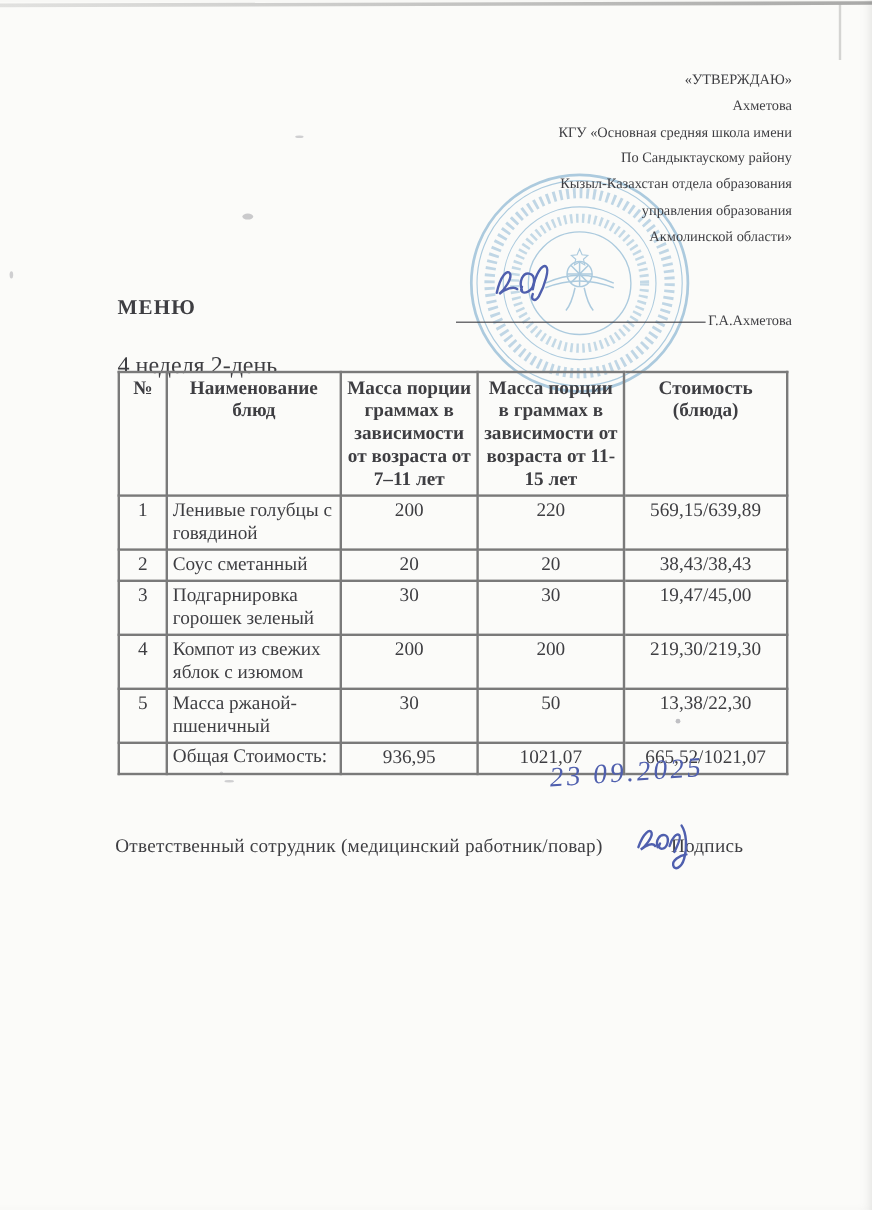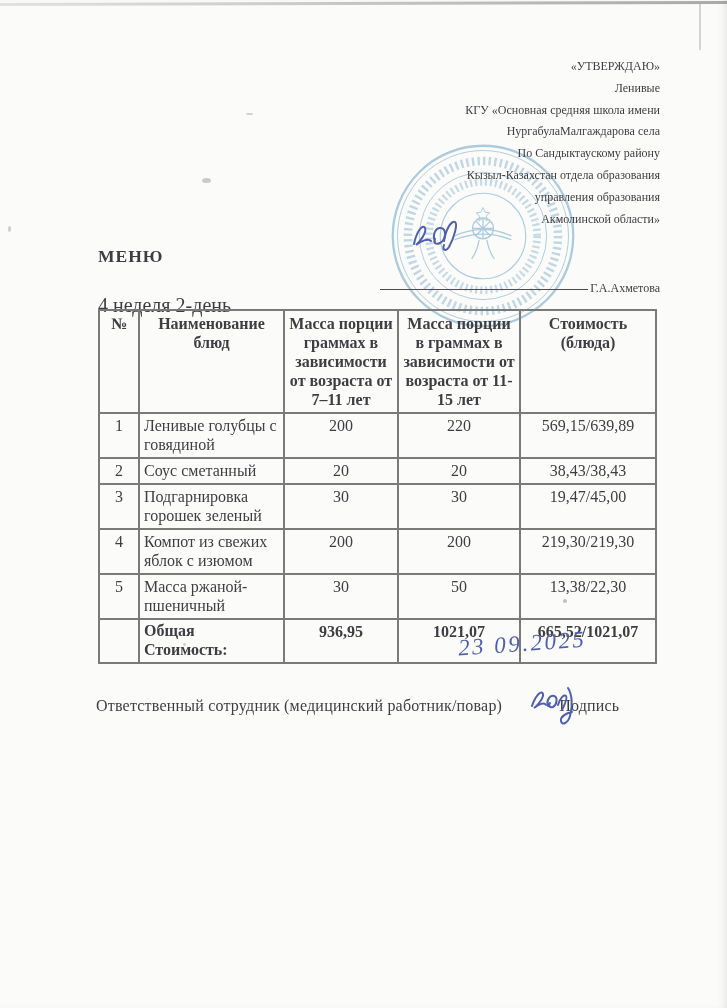--- a/index.html
+++ b/index.html
@@ -66,21 +66,21 @@
     line-height:19px;
     font-weight:normal;
   }
   table.menu th{font-weight:bold;text-align:center;padding-top:3px;}
   .c-num{width:40px;} .c-name{width:145px;} .c-m1{width:114px;}
   .c-m2{width:122px;} .c-cost{width:136px;}
   td.num{font-weight:bold;text-align:center;}
   td.name{text-align:left;padding-left:6px;}
   td.mass{text-align:center;}
   td.cost{font-weight:bold;text-align:center;}
-  tr.total td{font-weight:bold;}
+  tr.total td{font-weight:normal;}
   tr.total td.name{padding-top:1px;}
   
   .hand-date{
     position:absolute;left:458px;top:631px;
     font-size:23px;font-style:italic;letter-spacing:2.5px;
     transform:rotate(-4deg);white-space:nowrap;
   }
   
   .footer{
     position:absolute;left:96px;top:697px;width:600px;
@@ -114,23 +114,22 @@
       <path d="M100 81 v22 M89 92 h22 M92.3 84.3 l15.4 15.4 M107.7 84.3 l-15.4 15.4"></path>
       <path d="M70 100 q30 -14 60 0 M70 104 q30 -12 60 0"></path>
       <path d="M96 104 q-3 14 -8 20 M104 104 q3 14 8 20"></path>
       <path d="M100 70 l2.2 5 5 .6 -3.8 3.4 1.1 5 -4.5 -2.6 -4.5 2.6 1.1 -5 -3.8 -3.4 5 -.6 z" stroke-width="1"></path>
     </g>
   </g>
 </svg>
 
 <div class="approval">
   <div>«УТВЕРЖДАЮ»</div>
-  <div>Ленивые</div>
+  <div>Ахметова</div>
   <div>КГУ «Основная средняя школа имени</div>
-  <div>НургабулаМалгаждарова села</div>
   <div>По Сандыктаускому району</div>
   <div>Кызыл-Казахстан отдела образования</div>
   <div>управления образования</div>
   <div>Акмолинской области»</div>
   <div class="sig-row">
     <span class="sig-line"></span><span>Г.А.Ахметова</span>
   </div>
 </div>
 
 <svg class="dir-sign" viewBox="0 0 62 42" style="color: rgb(79, 95, 174);">

